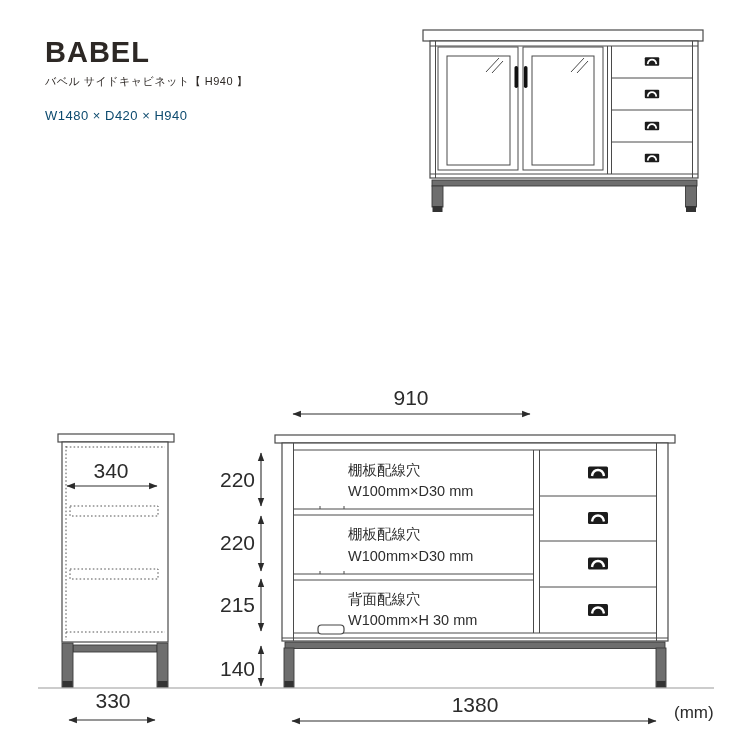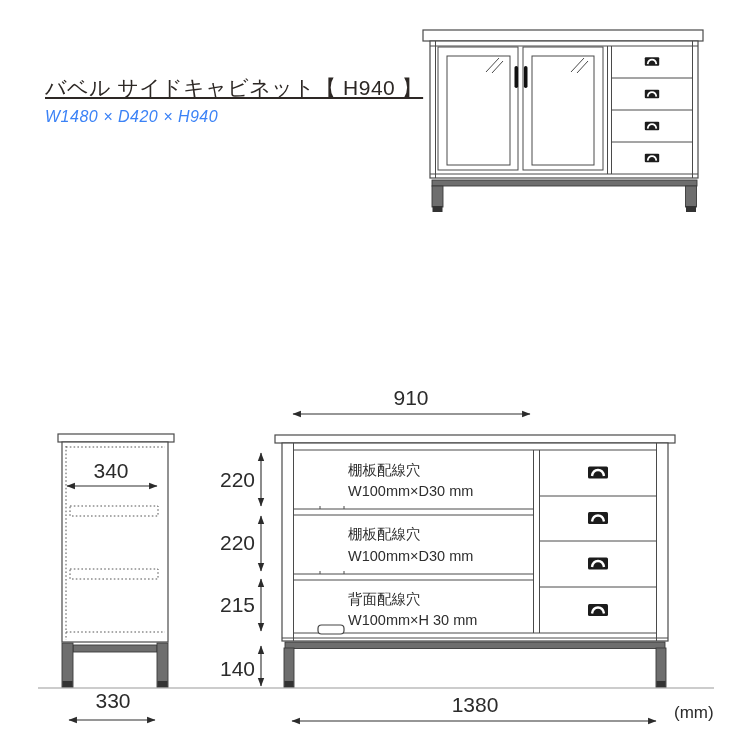--- a/index.html
+++ b/index.html
@@ -4,41 +4,42 @@
 <style>
   html,body{margin:0;padding:0;background:#fff;}
   .page{
     position:relative;width:750px;height:750px;background:#ffffff;overflow:hidden;
     font-family:"Liberation Sans",sans-serif;color:#2b2b2b;
   }
   .abs{position:absolute;}
   .title{
     left:45px;top:38px;font-size:29px;font-weight:700;letter-spacing:1px;color:#2d2825;line-height:1;
   }
-  .subtitle{left:45px;top:74px;font-size:21px;color:#2d2825;letter-spacing:0.5px;text-decoration:underline;}
-  .ovdims{left:45px;top:108px;font-size:16px;color:#3b82f6;letter-spacing:0.5px;font-style:italic;}
+  .subtitle{left:45px;top:74px;font-size:11px;color:#2d2825;letter-spacing:0.5px;}
+  .ovdims{left:45px;top:108px;font-size:13px;color:#0c4a6e;letter-spacing:0.5px;}
   .note{left:45px;top:159px;font-size:15.5px;color:#2d2825;letter-spacing:0.3px;}
   svg{position:absolute;overflow:visible;}
   svg text{font-family:"Liberation Sans",sans-serif;fill:#2b2b2b;}
   .dim-num{font-size:21px;}
   .jp-label{font-size:14.5px;fill:#2e2e2e;}
   .unit{font-size:17px;}
   .ln{stroke:#4a4a4a;stroke-width:1.2;fill:none;}
   .lnthin{stroke:#4a4a4a;stroke-width:1;fill:none;}
   .dot{stroke:#555;stroke-width:1;fill:none;stroke-dasharray:1.6 2.2;}
   .dimln{stroke:#2f2f2f;stroke-width:1.1;fill:none;}
   .metal{fill:#6e6e6e;stroke:#3a3a3a;stroke-width:0.9;}
   .foot{fill:#333;stroke:none;}
   .white{fill:#ffffff;}
 </style>
 </head>
 <body>
 
 <div class="page">
 
+  <div class="abs title">BABEL</div>
   <div class="abs subtitle">バベル サイドキャビネット【 H940 】</div>
   <div class="abs ovdims">W1480 × D420 × H940</div>
 
   <svg style="left:415px;top:28px;width:300px;height:195px" viewBox="415 28 300 195">
     <defs>
       <g id="pull-top">
         <rect x="-10" y="-6" width="20" height="12" rx="1.5" fill="#1c1c1c"></rect>
         <path d="M -6 3.5 Q -5 -2.5 0 -2.5 Q 5 -2.5 6 3.5" fill="none" stroke="#fff" stroke-width="2.4"></path>
       </g>
     </defs>

